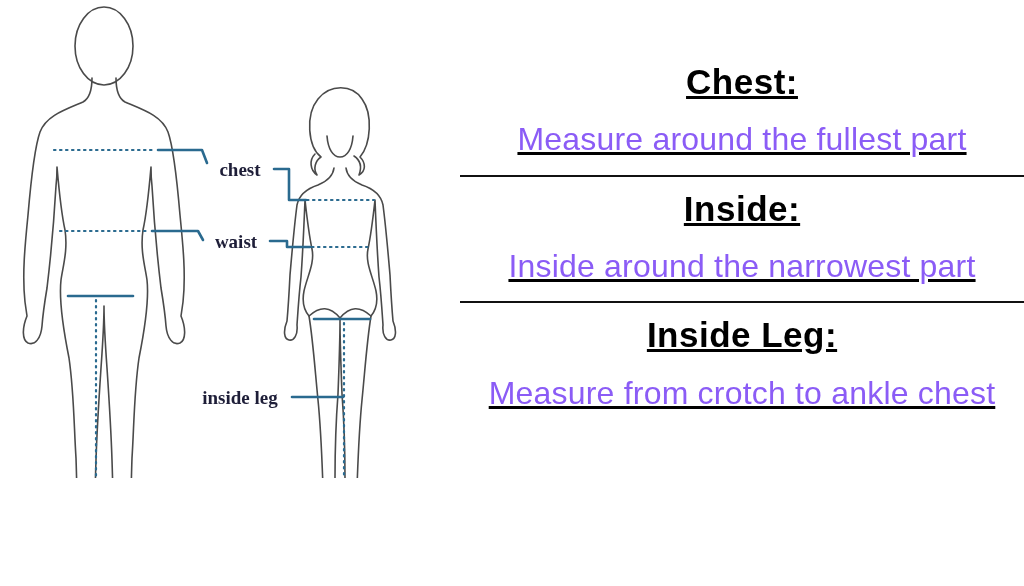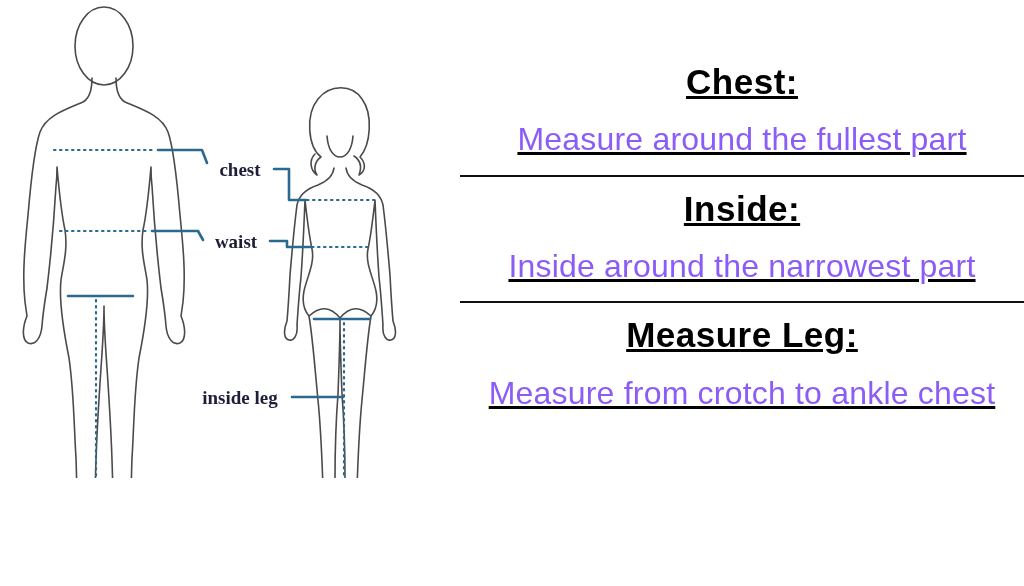--- a/index.html
+++ b/index.html
@@ -234,18 +234,18 @@
     <div class="divider"></div>
 
     <section class="instruction">
       <div class="title">Inside:</div>
       <div class="desc">Inside around the narrowest part</div>
     </section>
 
     <div class="divider"></div>
 
     <section class="instruction">
-      <div class="title">Measure Leg:</div>
+      <div class="title">Inside Leg:</div>
       <div class="desc">Measure from crotch to ankle chest</div>
     </section>
 
   </div>
 </div>
 
 </body></html>

